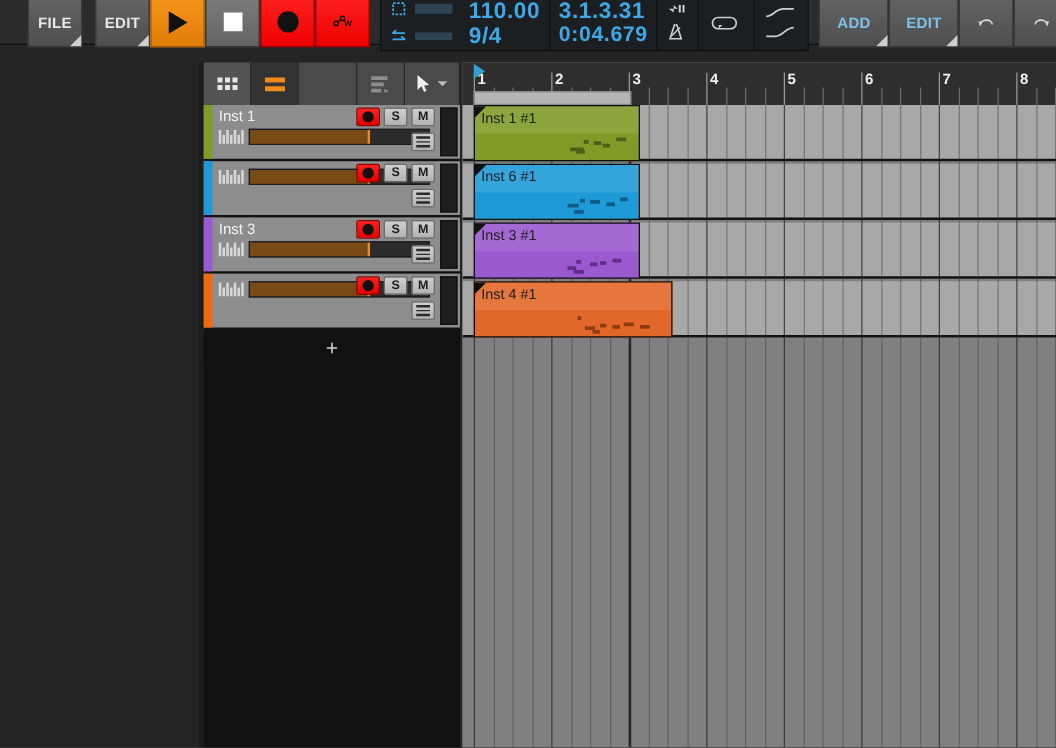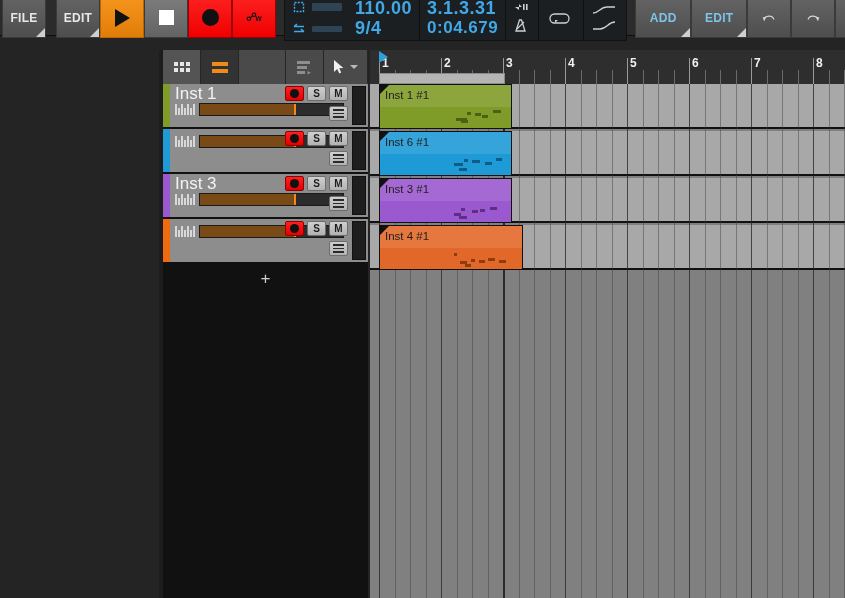--- a/index.html
+++ b/index.html
@@ -11,20 +11,21 @@
     -webkit-font-smoothing: antialiased;
   }
   .app { position: relative; width: 845px; height: 598px; background: #242424; }
 
   
   .toolbar {
     position: absolute; top: 0; left: 0; width: 845px; height: 36px;
     background: #2b2b2b;
     display: flex; align-items: center;
     border-bottom: 1px solid #0d0d0d;
+    padding-left: 20px;
   }
   .tb-group { display: flex; align-items: center; height: 40px; margin: 0 2px; }
   .tb-sep { width: 1px; height: 46px; background: #1c1c1c; margin: 0 3px; }
 
   .btn {
     position: relative;
     height: 40px; min-width: 40px;
     display: flex; align-items: center; justify-content: center;
     background: linear-gradient(#6e6e6e, #5a5a5a);
     border: 1px solid #3a3a3a;
@@ -109,21 +110,21 @@
 
   .tracks-wrap { position:relative; }
   .track {
     position:relative;
     height:45px; display:flex;
     background:#8d8d8d;
     border-bottom:2px solid #111;
   }
   .tk-color { width:7px; flex:0 0 7px; }
   .tk-body { flex:1; position:relative; padding:3px 2px 2px 5px; }
-  .tk-name { color:#f2f2f2; font-size:17px; line-height:13px; }
+  .tk-name { color:#f2f2f2; font-size:12px; line-height:13px; }
   .tk-row2 { display:flex; align-items:center; gap:4px; margin-top:3px; }
   .tk-ico-keys { display:flex; gap:1px; align-items:flex-end; height:11px; }
   .tk-ico-keys i { display:block; width:2px; background:#d8d8d8; }
   .vol-slider {
     position:relative; width:145px; height:13px;
     background:#2c2c2c; border:1px solid #1a1a1a;
   }
   .vol-fill { position:absolute; left:0;top:0;bottom:0; width:66%; background:#7a4a16; }
   .vol-handle { position:absolute; top:0;bottom:0; left:66%; width:2px; background:#f08a1a; }
 
@@ -556,20 +557,20 @@
      <span class="clip-name">Inst 1 #1</span>
      <span class="note" style="left:57.99999999999999%;top:76%;width:8%;background:#4d6016"></span><span class="note" style="left:66%;top:62%;width:3%;background:#4d6016"></span><span class="note" style="left:72%;top:66%;width:5%;background:#4d6016"></span><span class="note" style="left:78%;top:70%;width:4%;background:#4d6016"></span><span class="note" style="left:86%;top:57.99999999999999%;width:6%;background:#4d6016"></span><span class="note" style="left:62%;top:82%;width:5%;background:#4d6016"></span></div>
         <div class="clip" style="left: 9px; width: 133.3px; top: 47px; background: rgb(30, 154, 214);"><span class="clip-sheen"></span>
      <span class="clip-fold"></span>
      <span class="clip-name">Inst 6 #1</span>
      <span class="note" style="left:56.00000000000001%;top:72%;width:7.000000000000001%;background:#0f5c85"></span><span class="note" style="left:64%;top:62%;width:3%;background:#0f5c85"></span><span class="note" style="left:70%;top:66%;width:6%;background:#0f5c85"></span><span class="note" style="left:80%;top:70%;width:5%;background:#0f5c85"></span><span class="note" style="left:88%;top:60%;width:5%;background:#0f5c85"></span><span class="note" style="left:60%;top:84%;width:6%;background:#0f5c85"></span></div>
         <div class="clip" style="left: 9px; width: 133.3px; top: 94px; background: rgb(155, 89, 208);"><span class="clip-sheen"></span>
      <span class="clip-fold"></span>
      <span class="clip-name">Inst 3 #1</span>
      <span class="note" style="left:56.00000000000001%;top:78%;width:6%;background:#5f2f87"></span><span class="note" style="left:62%;top:68%;width:3%;background:#5f2f87"></span><span class="note" style="left:70%;top:72%;width:5%;background:#5f2f87"></span><span class="note" style="left:76%;top:70%;width:4%;background:#5f2f87"></span><span class="note" style="left:84%;top:64%;width:5%;background:#5f2f87"></span><span class="note" style="left:60%;top:86%;width:6%;background:#5f2f87"></span></div>
-        <div class="clip" style="left: 9px; width: 144px; top: 141px; background: rgb(226, 104, 42);"><span class="clip-sheen"></span>
+        <div class="clip" style="left: 9px; width: 159px; top: 141px; background: rgb(226, 104, 42);"><span class="clip-sheen"></span>
      <span class="clip-fold"></span>
      <span class="clip-name">Inst 4 #1</span>
      <span class="note" style="left:52%;top:62%;width:2%;background:#8e3c12"></span><span class="note" style="left:56.00000000000001%;top:82%;width:5%;background:#8e3c12"></span><span class="note" style="left:64%;top:76%;width:3%;background:#8e3c12"></span><span class="note" style="left:70%;top:78%;width:4%;background:#8e3c12"></span><span class="note" style="left:76%;top:74%;width:5%;background:#8e3c12"></span><span class="note" style="left:84%;top:80%;width:5%;background:#8e3c12"></span><span class="note" style="left:60%;top:88%;width:4%;background:#8e3c12"></span></div>
       </div>
   </div>
 
 </div>
 
 </body></html>

